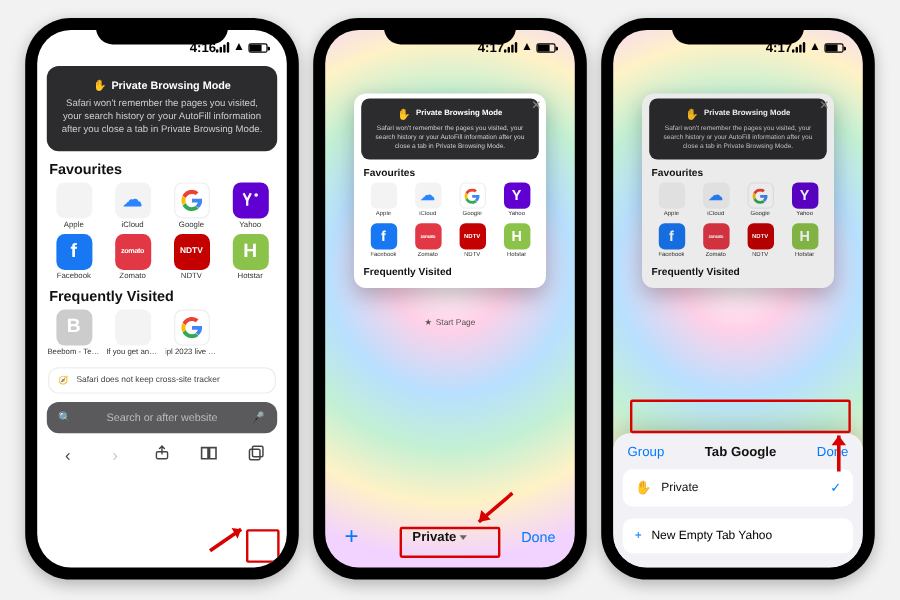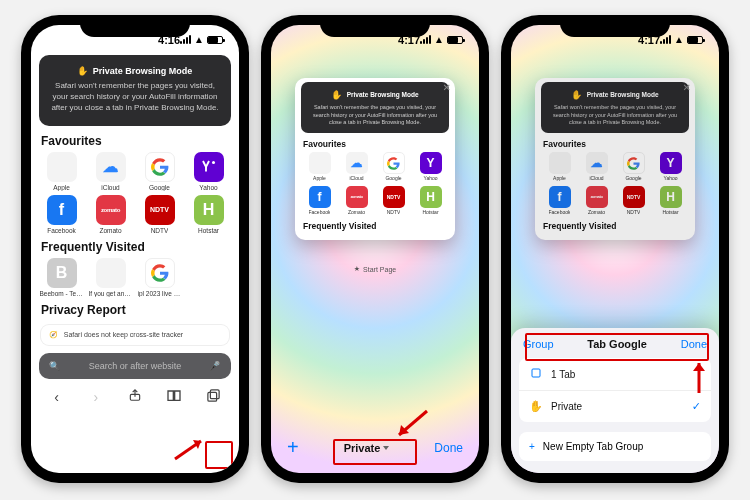--- a/index.html
+++ b/index.html
@@ -392,21 +392,20 @@
                 <path fill="#EA4335" d="M24 9.5c3.3 0 6 .9 8.2 2.7l6.1-6C34.6 2.5 29.7.5 24 .5 14.8.5 6.9 5.8 3.1 13.4l7.1 5.5C12 13.3 17.5 9.5 24 9.5z"></path>
                 <path fill="#4285F4" d="M46.5 24.5c0-1.6-.1-2.8-.4-4H24v8h12.7c-.5 3-2.3 5.5-4.9 7.2l7 5.4c4.3-4 7.7-9.9 7.7-16.6z"></path>
                 <path fill="#FBBC05" d="M10.2 28.9c-.5-1.5-.8-3.1-.8-4.9s.3-3.4.8-4.9l-7.1-5.5C1.1 17 0 20.4 0 24s1.1 7 3.1 10.4l7.1-5.5z"></path>
                 <path fill="#34A853" d="M24 47.5c6 0 11-2 14.7-5.4l-7-5.4c-2 1.4-4.7 2.3-7.7 2.3-6.5 0-12-3.8-13.8-9.4l-7.1 5.5C6.9 42.2 14.8 47.5 24 47.5z"></path>
               </svg>
             </div>
             <div class="app-label">ipl 2023 live - Goo…</div>
           </div>
       </div>
 
-      <div class="section-h">Privacy Report</div>
       <div class="privacy-item">
         <span>🧭</span>
         <span>Safari does not keep cross-site tracker</span>
       </div>
 
       <div class="search-bar">
         <span>🔍</span>
         <span style="flex:1;text-align:center">Search or after website</span>
         <span>🎤</span>
       </div>
@@ -600,34 +599,28 @@
     <div class="pad-after-sheet"></div>
 
     <div class="sheet">
       <div class="sheet-header">
         <span class="blue">Group</span>
         <span class="title">Tab Google</span>
         <span class="blue">Done</span>
       </div>
       <div class="sheet-list">
         <div class="sheet-item">
-          <span class="icon blue"><svg width="12" height="12" viewBox="0 0 24 24" fill="none" stroke="#007aff" stroke-width="2">
-                <rect x="4" y="4" width="16" height="16" rx="2"></rect>
-              </svg></span>
-          <span>1 Tab</span>
-        </div>
-        <div class="sheet-item">
           <span class="icon blue">✋</span>
           <span>Private</span>
           <span class="check">✓</span>
         </div>
       </div>
       <div class="new-group">
         <span class="icon blue">+</span>
-        <span>New Empty Tab Group</span>
+        <span>New Empty Tab Yahoo</span>
       </div>
     </div>
     <div class="red-box" style="left:14px; bottom:112px; width:184px; height:28px;"></div>
     <svg class="red-arrow arrow" style="right:8px; bottom:78px; width:24px; height:40px;">
         <path d="M12 38 L12 8"></path>
         <polygon points="12,8 6,16 18,16"></polygon>
       </svg>
   </div>
 </div>
 

